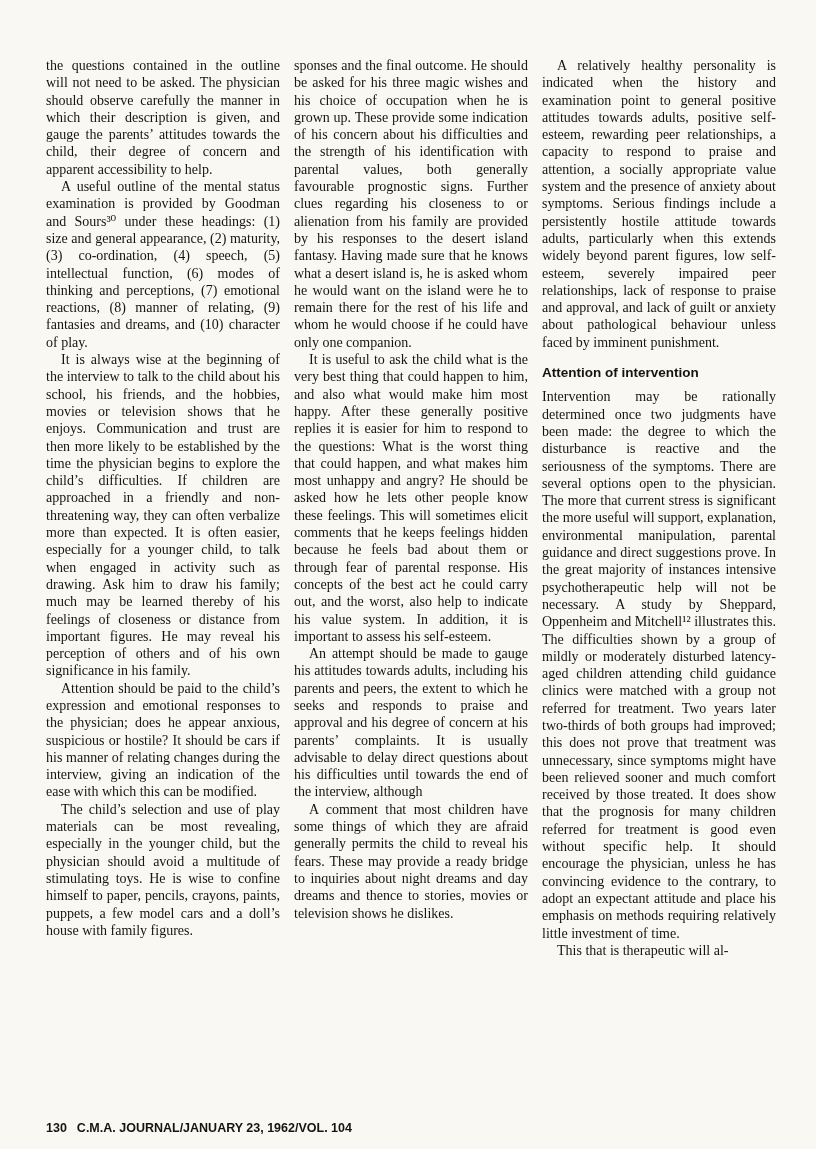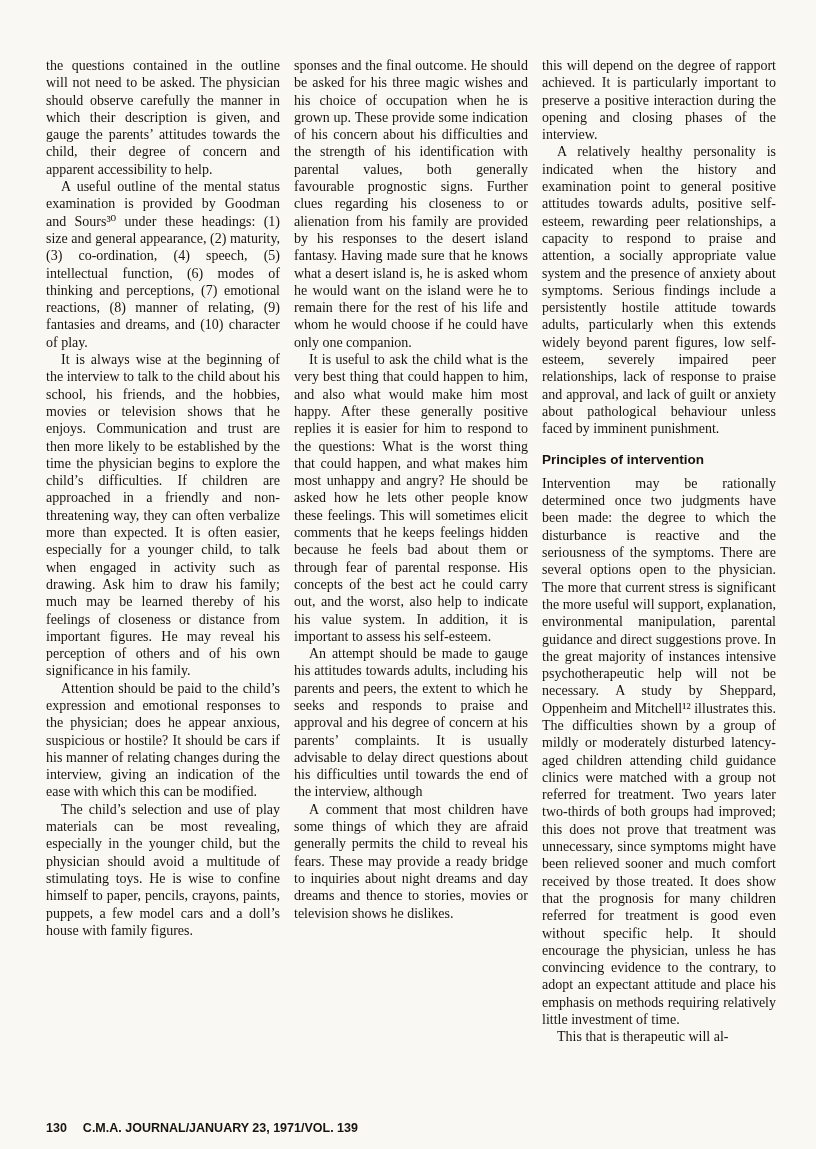--- a/index.html
+++ b/index.html
@@ -43,21 +43,21 @@
   .footer {
     position: absolute;
     left: 46px;
     top: 1121px;
     font-family: "Liberation Sans", "DejaVu Sans", sans-serif;
     font-weight: bold;
     font-size: 12.5px;
     color: #17140f;
     white-space: nowrap;
   }
-  .footer .pgnum { margin-right: 16px; }
+  .footer .pgnum { margin-right: 10px; }
 </style>
 </head>
 <body>
 
 <div class="page">
 
   <div class="columns">
 
     <div class="column">
       <p class="para">the questions contained in the outline will not need to be asked. The physician should observe carefully the manner in which their description is given, and gauge the parents’ attitudes towards the child, their degree of concern and apparent accessibility to help.</p>
@@ -68,26 +68,25 @@
     </div>
 
     <div class="column">
       <p class="para">sponses and the final outcome. He should be asked for his three magic wishes and his choice of occupation when he is grown up. These provide some indication of his concern about his difficulties and the strength of his identification with parental values, both generally favourable prognostic signs. Further clues regarding his closeness to or alienation from his family are provided by his responses to the desert island fantasy. Having made sure that he knows what a desert island is, he is asked whom he would want on the island were he to remain there for the rest of his life and whom he would choose if he could have only one companion.</p>
       <p class="para indent">It is useful to ask the child what is the very best thing that could happen to him, and also what would make him most happy. After these generally positive replies it is easier for him to respond to the questions: What is the worst thing that could happen, and what makes him most unhappy and angry? He should be asked how he lets other people know these feelings. This will sometimes elicit comments that he keeps feelings hidden because he feels bad about them or through fear of parental response. His concepts of the best act he could carry out, and the worst, also help to indicate his value system. In addition, it is important to assess his self-esteem.</p>
       <p class="para indent">An attempt should be made to gauge his attitudes towards adults, including his parents and peers, the extent to which he seeks and responds to praise and approval and his degree of concern at his parents’ complaints. It is usually advisable to delay direct questions about his difficulties until towards the end of the interview, although</p>
       <p class="para indent">A comment that most children have some things of which they are afraid generally permits the child to reveal his fears. These may provide a ready bridge to inquiries about night dreams and day dreams and thence to stories, movies or television shows he dislikes.</p>
     </div>
 
     <div class="column">
-      <p class="para">this will depend on the degree of rapport achieved. It is particularly important to preserve a positive interaction during the opening and closing phases of the interview.</p>
       <p class="para indent">A relatively healthy personality is indicated when the history and examination point to general positive attitudes towards adults, positive self-esteem, rewarding peer relationships, a capacity to respond to praise and attention, a socially appropriate value system and the presence of anxiety about symptoms. Serious findings include a persistently hostile attitude towards adults, particularly when this extends widely beyond parent figures, low self-esteem, severely impaired peer relationships, lack of response to praise and approval, and lack of guilt or anxiety about pathological behaviour unless faced by imminent punishment.</p>
-      <h3 class="heading">Principles of intervention</h3>
+      <h3 class="heading">Attention of intervention</h3>
       <p class="para">Intervention may be rationally determined once two judgments have been made: the degree to which the disturbance is reactive and the seriousness of the symptoms. There are several options open to the physician. The more that current stress is significant the more useful will support, explanation, environmental manipulation, parental guidance and direct suggestions prove. In the great majority of instances intensive psychotherapeutic help will not be necessary. A study by Sheppard, Oppenheim and Mitchell¹² illustrates this. The difficulties shown by a group of mildly or moderately disturbed latency-aged children attending child guidance clinics were matched with a group not referred for treatment. Two years later two-thirds of both groups had improved; this does not prove that treatment was unnecessary, since symptoms might have been relieved sooner and much comfort received by those treated. It does show that the prognosis for many children referred for treatment is good even without specific help. It should encourage the physician, unless he has convincing evidence to the contrary, to adopt an expectant attitude and place his emphasis on methods requiring relatively little investment of time.</p>
       <p class="para indent">This that is therapeutic will al-</p>
     </div>
 
   </div>
 
   <div class="footer">
-    <span class="pgnum">130</span><span>C.M.A. JOURNAL/JANUARY 23, 1971/VOL. 139</span>
+    <span class="pgnum">130</span><span>C.M.A. JOURNAL/JANUARY 23, 1962/VOL. 104</span>
   </div>
 
 </div>
 
 </body></html>

